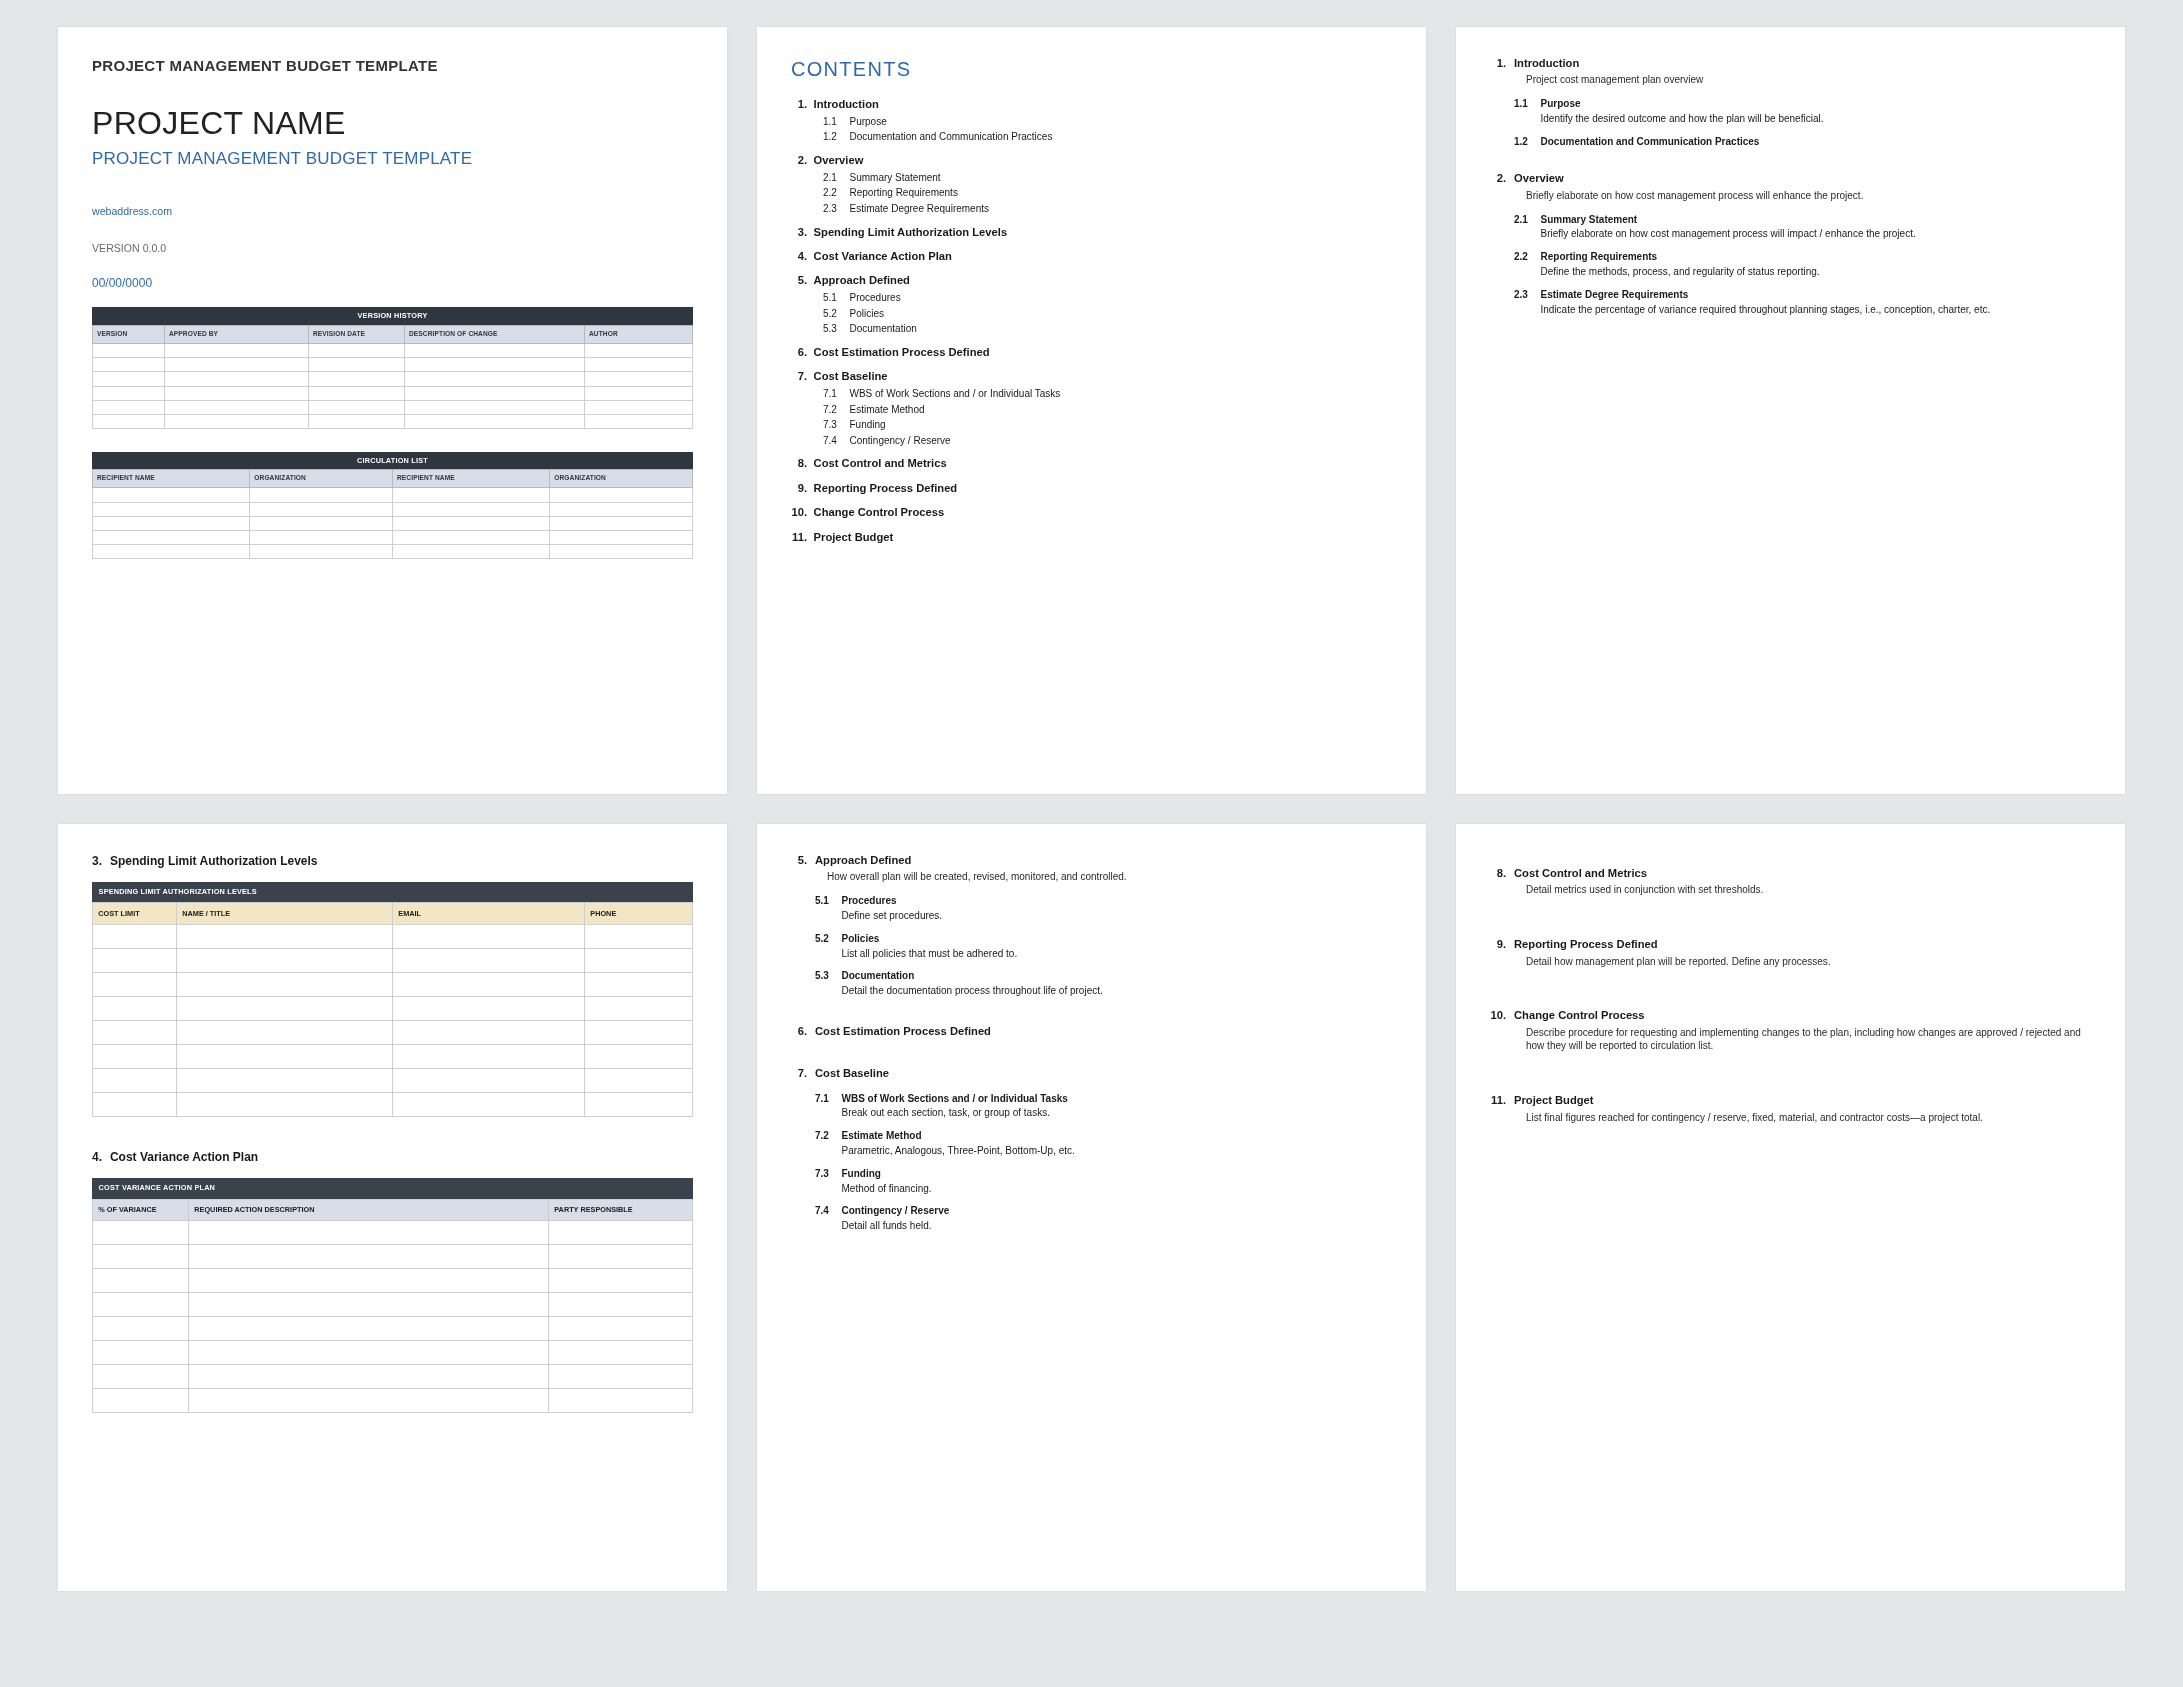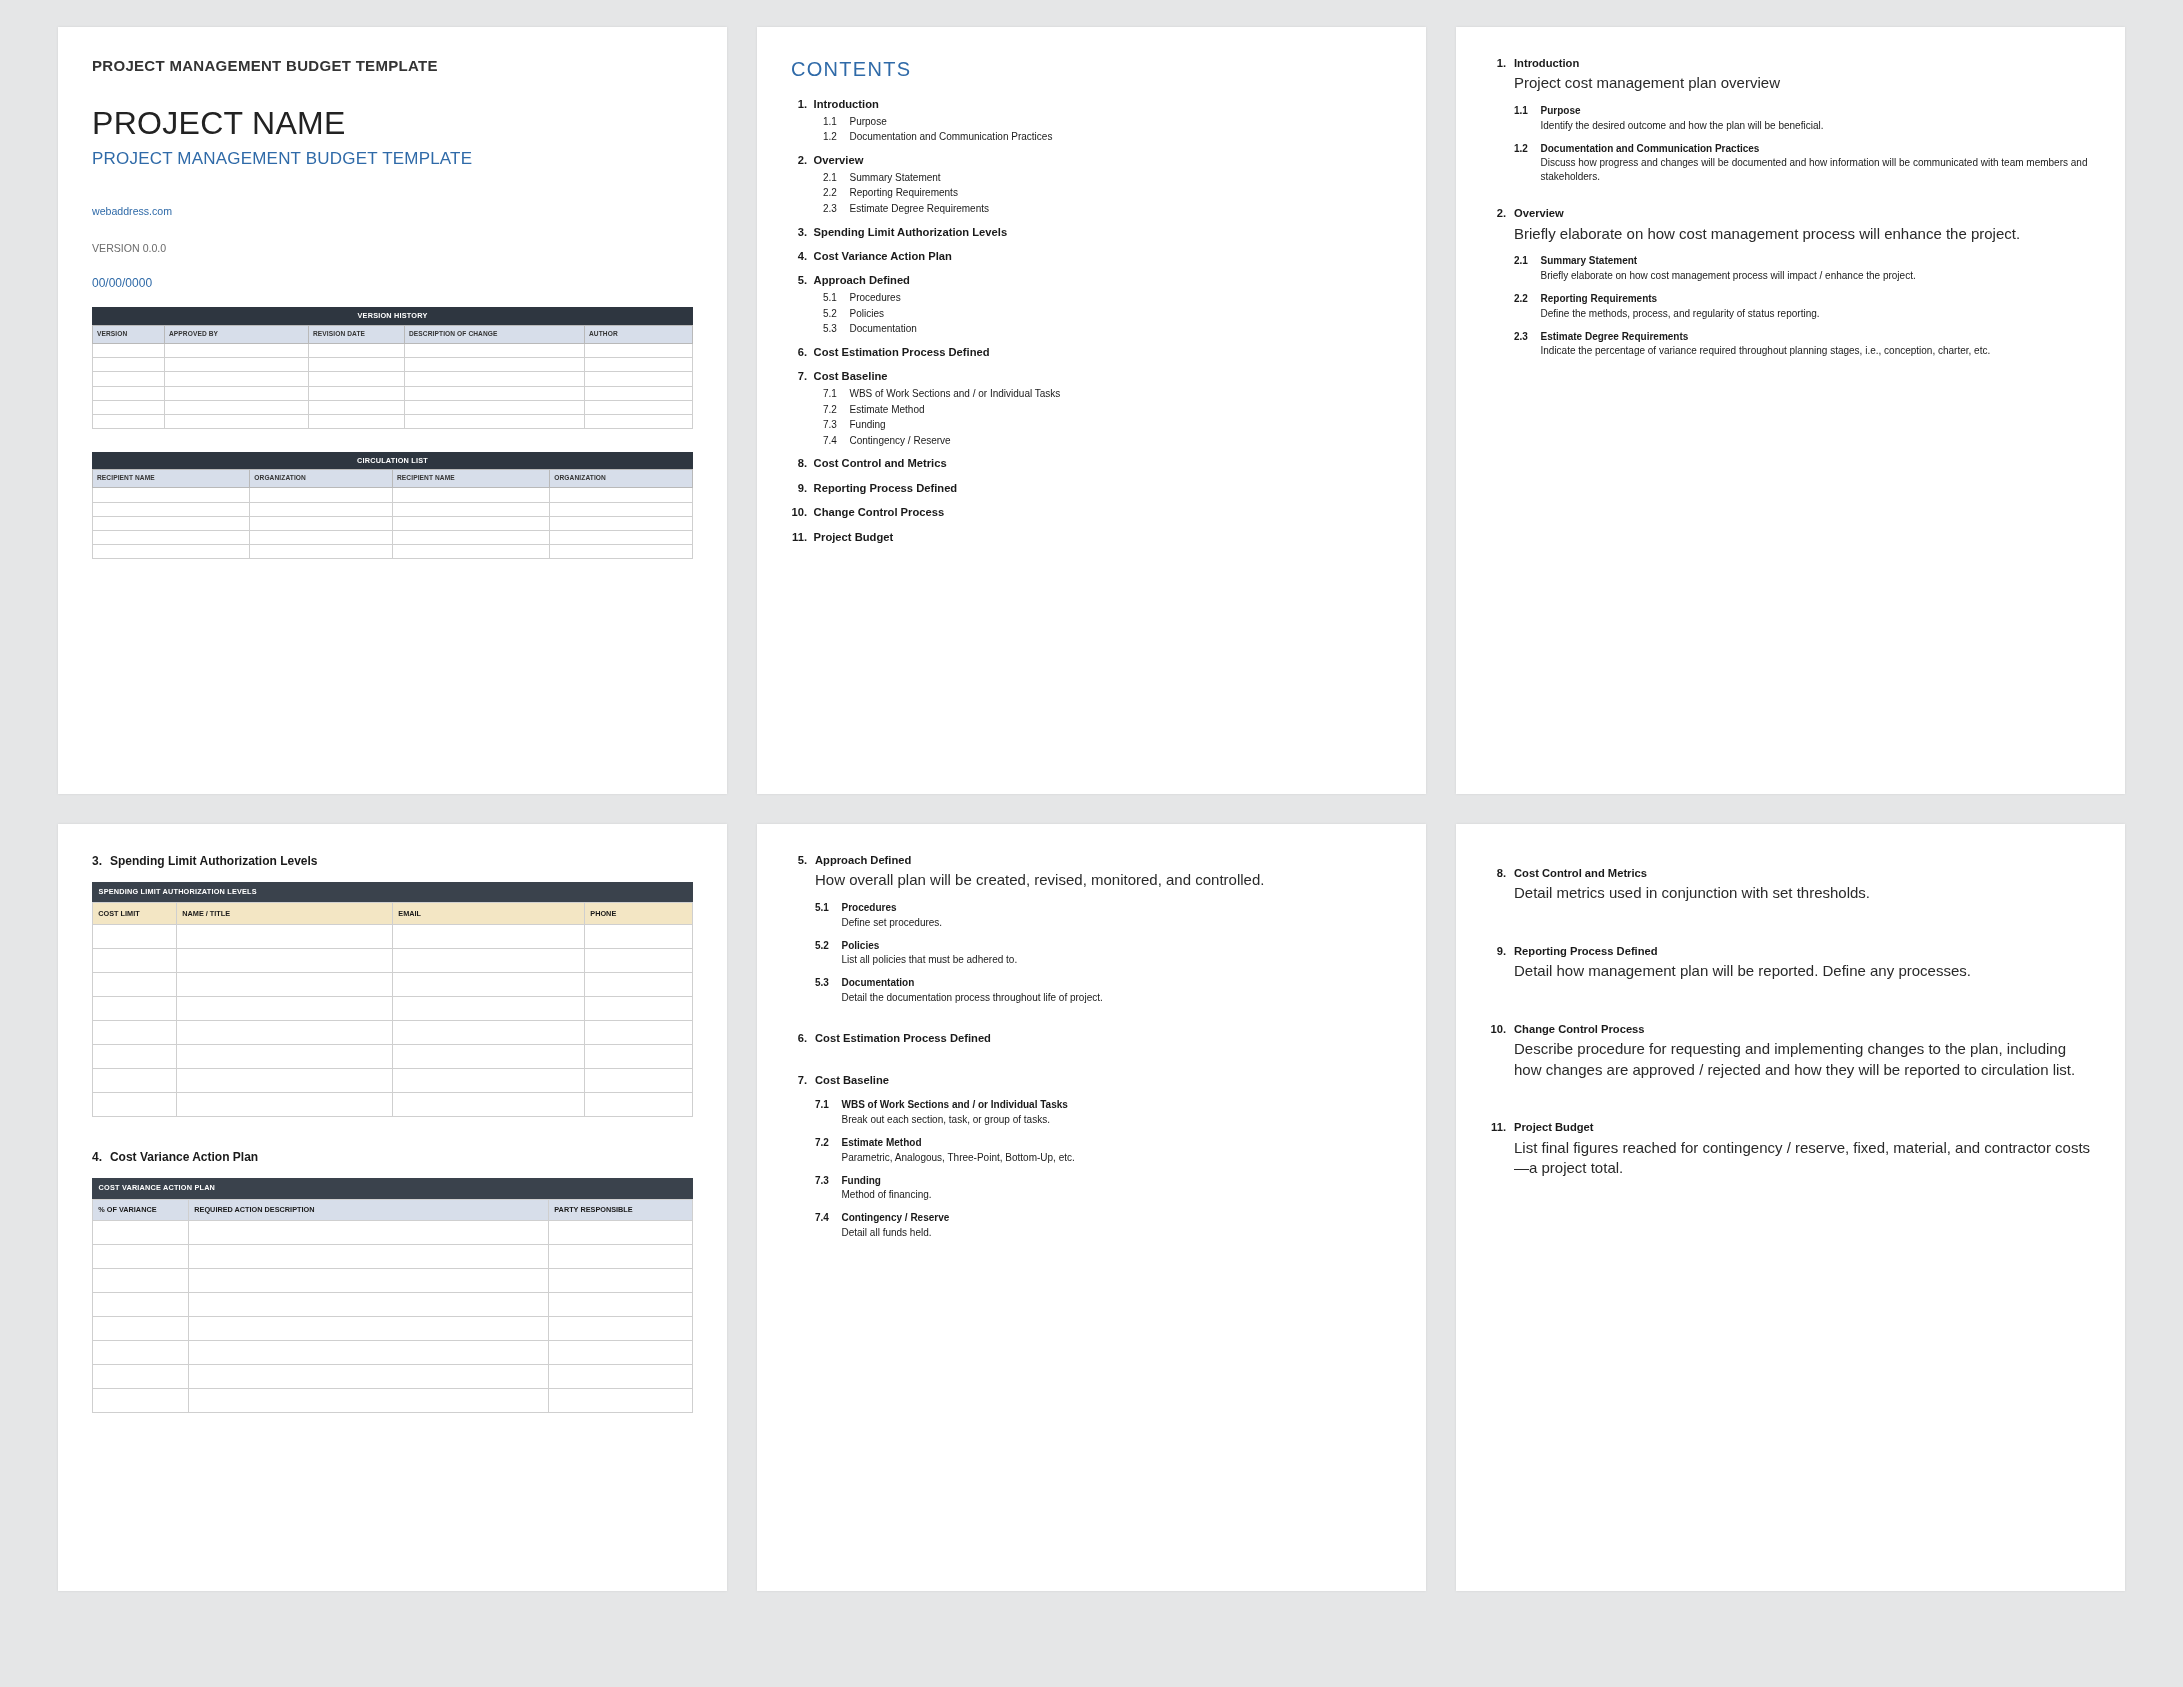--- a/index.html
+++ b/index.html
@@ -23,21 +23,21 @@
   .h-contents{color:#2f6aa8;font-size:20px;letter-spacing:1.3px;font-weight:400;margin:0 0 14.6px}
   .num-line{display:flex;gap:6.6px;margin:0 0 2.6px;font-weight:700;font-size:11.2px}
   .num-line .n{min-width:16px;text-align:right}
   .num-line.sec{margin-top:9.3px}
   .sub-line{display:flex;gap:8px;margin:0 0 2px 32px;font-size:10px;font-weight:400}
   .sub-line .sn{min-width:18.5px}
   
   .detail-block{margin:0 0 22.5px}
   .det-head{display:flex;gap:8px;font-weight:700;font-size:11.2px;margin:0 0 2.6px}
   .det-head .n{min-width:16px;text-align:right}
-  .det-desc{margin:0 0 0 24px;font-size:15px;color:#2a2a2a}
+  .det-desc{margin:0 0 0 36px;font-size:10px;color:#2a2a2a}
   .det-sub{margin:10.6px 0 0 24px}
   .det-sub-row{margin:0 0 9.3px}
   .det-sub-head{display:flex;gap:8px;font-weight:700;font-size:10px}
   .det-sub-head .sn{min-width:18.5px}
   .det-sub-body{margin:1.3px 0 0 26.5px;font-size:10px}
   
   table.wide{width:100%;border-collapse:collapse;font-size:8px}
   table.wide caption{background:#3a424c;color:#fff;text-align:left;font-weight:700;font-size:7.3px;padding:5.3px 6.6px;letter-spacing:0.2px}
   table.wide th{text-align:left;padding:5.3px 5.3px;font-size:7.3px;font-weight:700;border:0.7px solid #cfcfcf}
   table.wide.th-cream th{background:#f3e6c4}
@@ -276,21 +276,20 @@
               <span class="sn">1.1</span>
               <span>Purpose</span>
             </div>
             <div class="det-sub-body">Identify the desired outcome and how the plan will be beneficial.</div>
           </div>
           <div class="det-sub-row">
             <div class="det-sub-head">
               <span class="sn">1.2</span>
               <span>Documentation and Communication Practices</span>
             </div>
-            <div class="det-sub-body">Discuss how progress and changes will be documented and how information will be communicated with team members and stakeholders.</div>
           </div>
         </div>
       </div>
     <div class="detail-block">
         <div class="det-head">
           <span class="n">2.</span>
           <span>Overview</span>
         </div>
         <div class="det-desc">Briefly elaborate on how cost management process will enhance the project.</div>
         <div class="det-sub">

